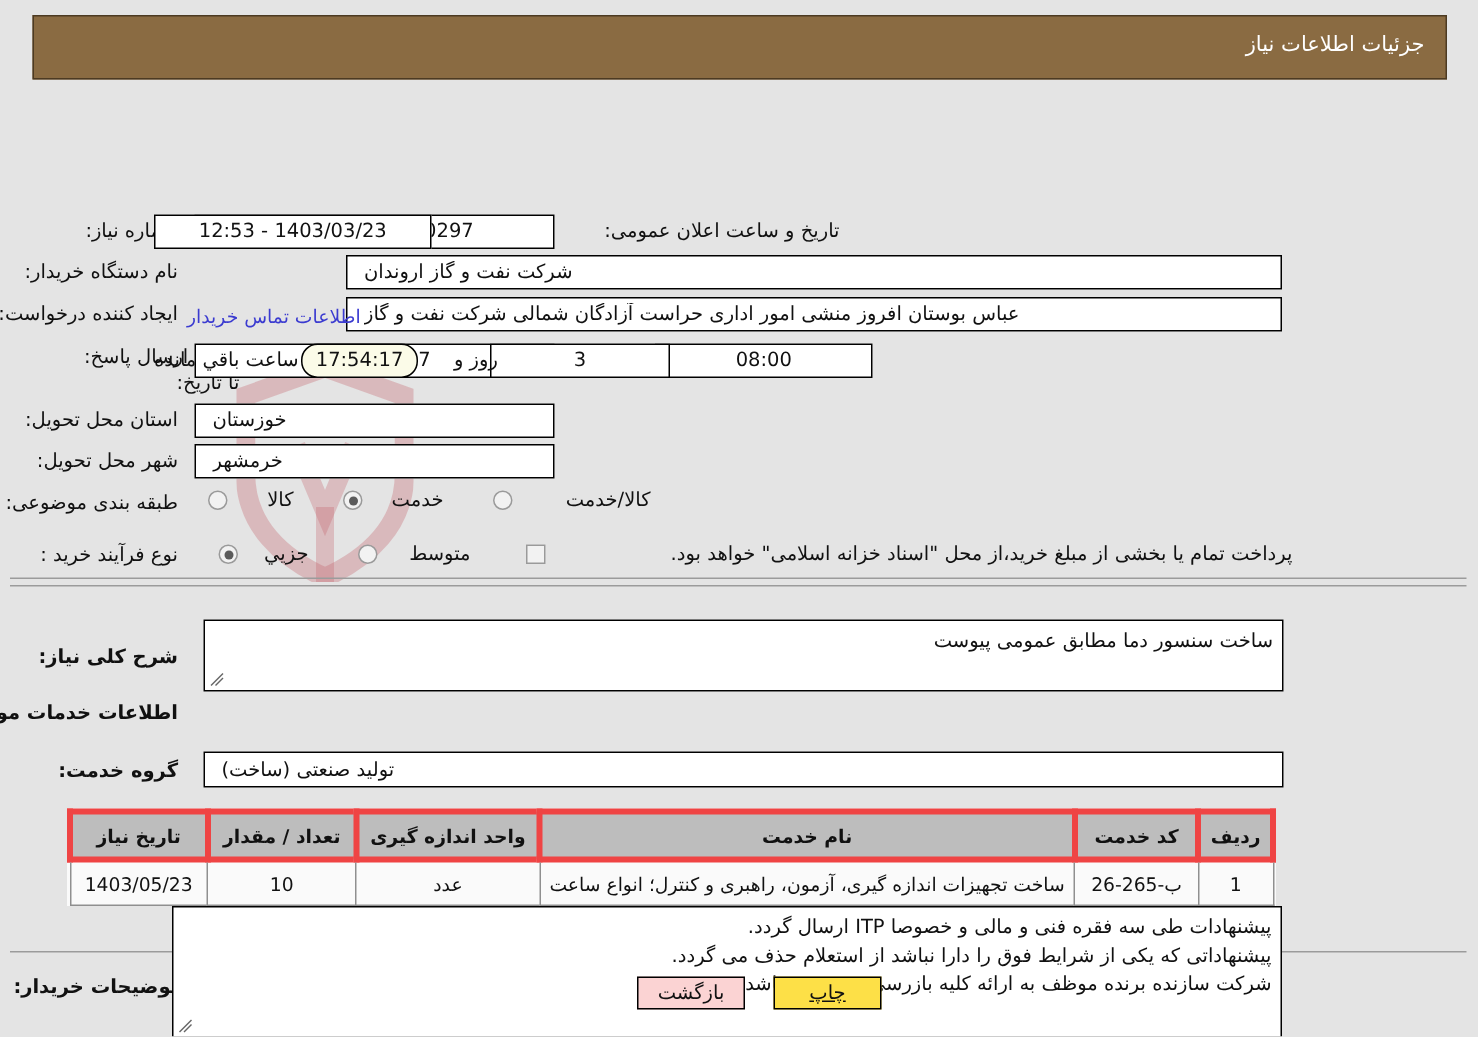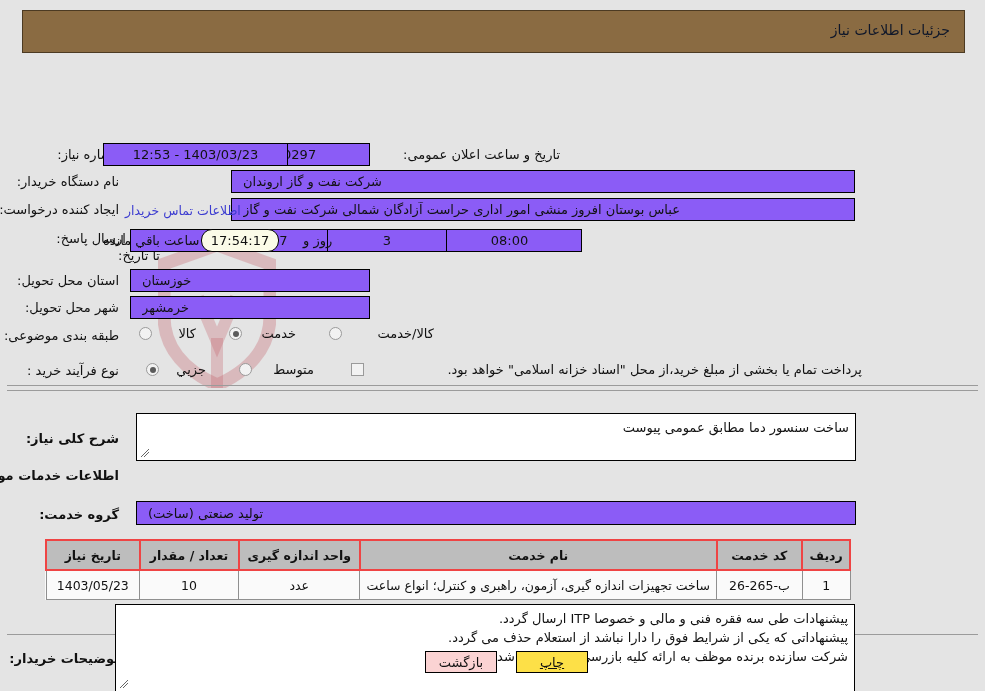--- a/index.html
+++ b/index.html
@@ -56,21 +56,21 @@
     height: 43px;
     background: #8a6b42;
     border: 1px solid #4c3a22;
     box-sizing: border-box;
     z-index: 3;
   }
   .header-title {
     position: absolute;
     right: 14px;
     top: 11px;
-    color: #0f172a;
+    color: #ffffff;
     font-size: 14px;
     white-space: nowrap;
   }
 
   
   .panel {
     position: absolute;
     left: 3px;
     top: 63px;
     width: 979px;
@@ -104,21 +104,21 @@
   .lbl-wrap {
     position: absolute;
     font-size: 13px;
     color: #111;
     text-align: right;
     line-height: 17px;
     z-index: 4;
   }
   .box {
     position: absolute;
-    background: #8b5cf6;
+    background: #ffffff;
     border: 1px solid #000000;
     box-sizing: border-box;
     font-size: 13px;
     color: #111;
     padding: 0 4px;
     display: flex;
     align-items: center;
     z-index: 4;
   }
   .box.center { justify-content: center; }
@@ -222,21 +222,21 @@
   }
   table.items {
     border-collapse: collapse;
     width: 100%;
     font-size: 12.5px;
     color: #111;
     background: #fafafa;
   }
   table.items th {
     background: #bdbdbd;
-    border: 2px solid #ef4444;
+    border: 4px solid #ef4444;
     font-weight: bold;
     height: 28px;
     padding: 0 6px;
     text-align: center;
     white-space: nowrap;
   }
   table.items td {
     border: 1px solid #8f8f8f;
     height: 28px;
     padding: 0 6px;

